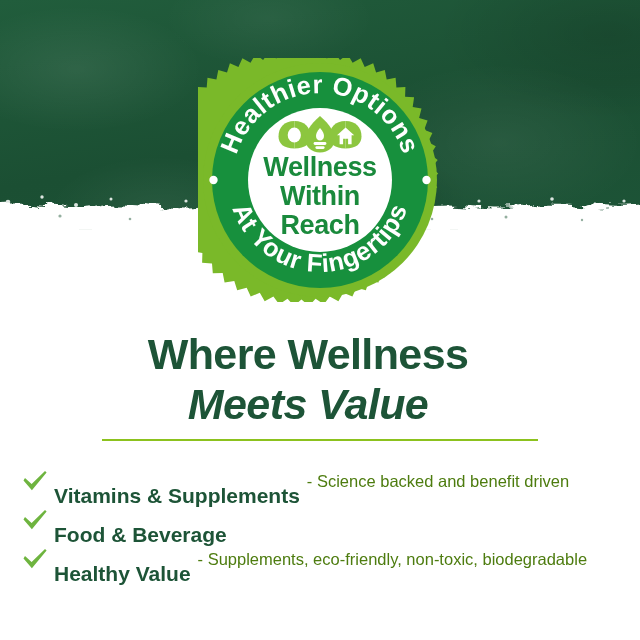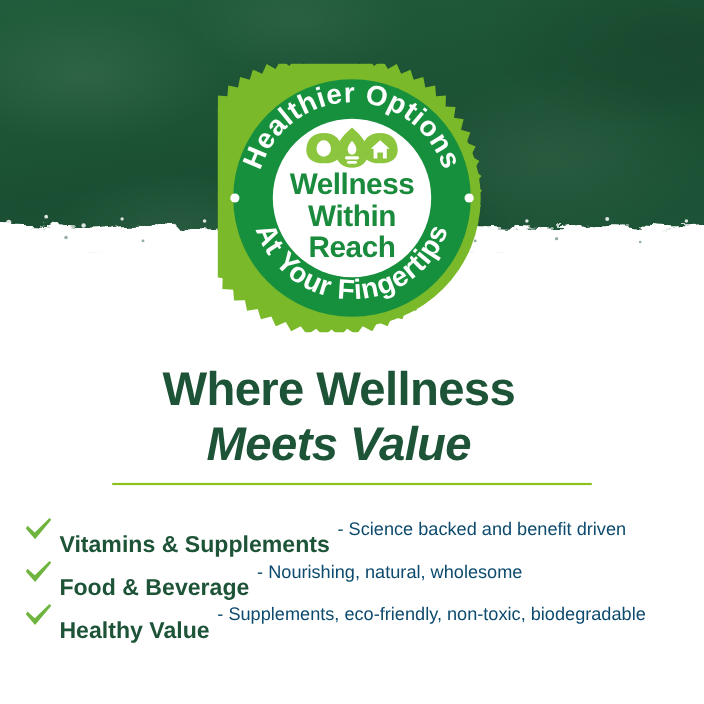--- a/index.html
+++ b/index.html
@@ -107,21 +107,21 @@
   }
   .check svg { display: block; }
   .bullet-title {
     color: #1d5437;
     font-size: 21px;
     font-weight: bold;
     white-space: nowrap;
     margin-top: 28px;
   }
   .bullet-desc {
-    color: #0c4a6e;
+    color: #4d7c0f;
     font-size: 16.5px;
     white-space: nowrap;
     margin-left: 7px;
     padding-bottom: 1px;
   }
 </style>
 </head>
 <body>
 
 <div class="hero">
@@ -292,21 +292,20 @@
   </div>
 
 
   <div class="bullet">
     <span class="check">
       <svg width="30" height="30" viewBox="0 0 30 30" xmlns="http://www.w3.org/2000/svg">
         <path d="M3.5,13.5 L5.0,11.0 L11.6,17.0 L25.0,4.0 L26.6,5.6 L11.9,23.2 Z" fill="#6eb43f"></path>
       </svg>
     </span>
     <span class="bullet-title">Food &amp; Beverage</span>
-    <span class="bullet-desc">- Nourishing, natural, wholesome</span>
   </div>
 
   <div class="bullet">
     <span class="check">
       <svg width="30" height="30" viewBox="0 0 30 30" xmlns="http://www.w3.org/2000/svg">
         <path d="M3.5,13.5 L5.0,11.0 L11.6,17.0 L25.0,4.0 L26.6,5.6 L11.9,23.2 Z" fill="#6eb43f"></path>
       </svg>
     </span>
     <span class="bullet-title">Healthy Value</span>
     <span class="bullet-desc">- Supplements, eco-friendly, non-toxic, biodegradable</span>

